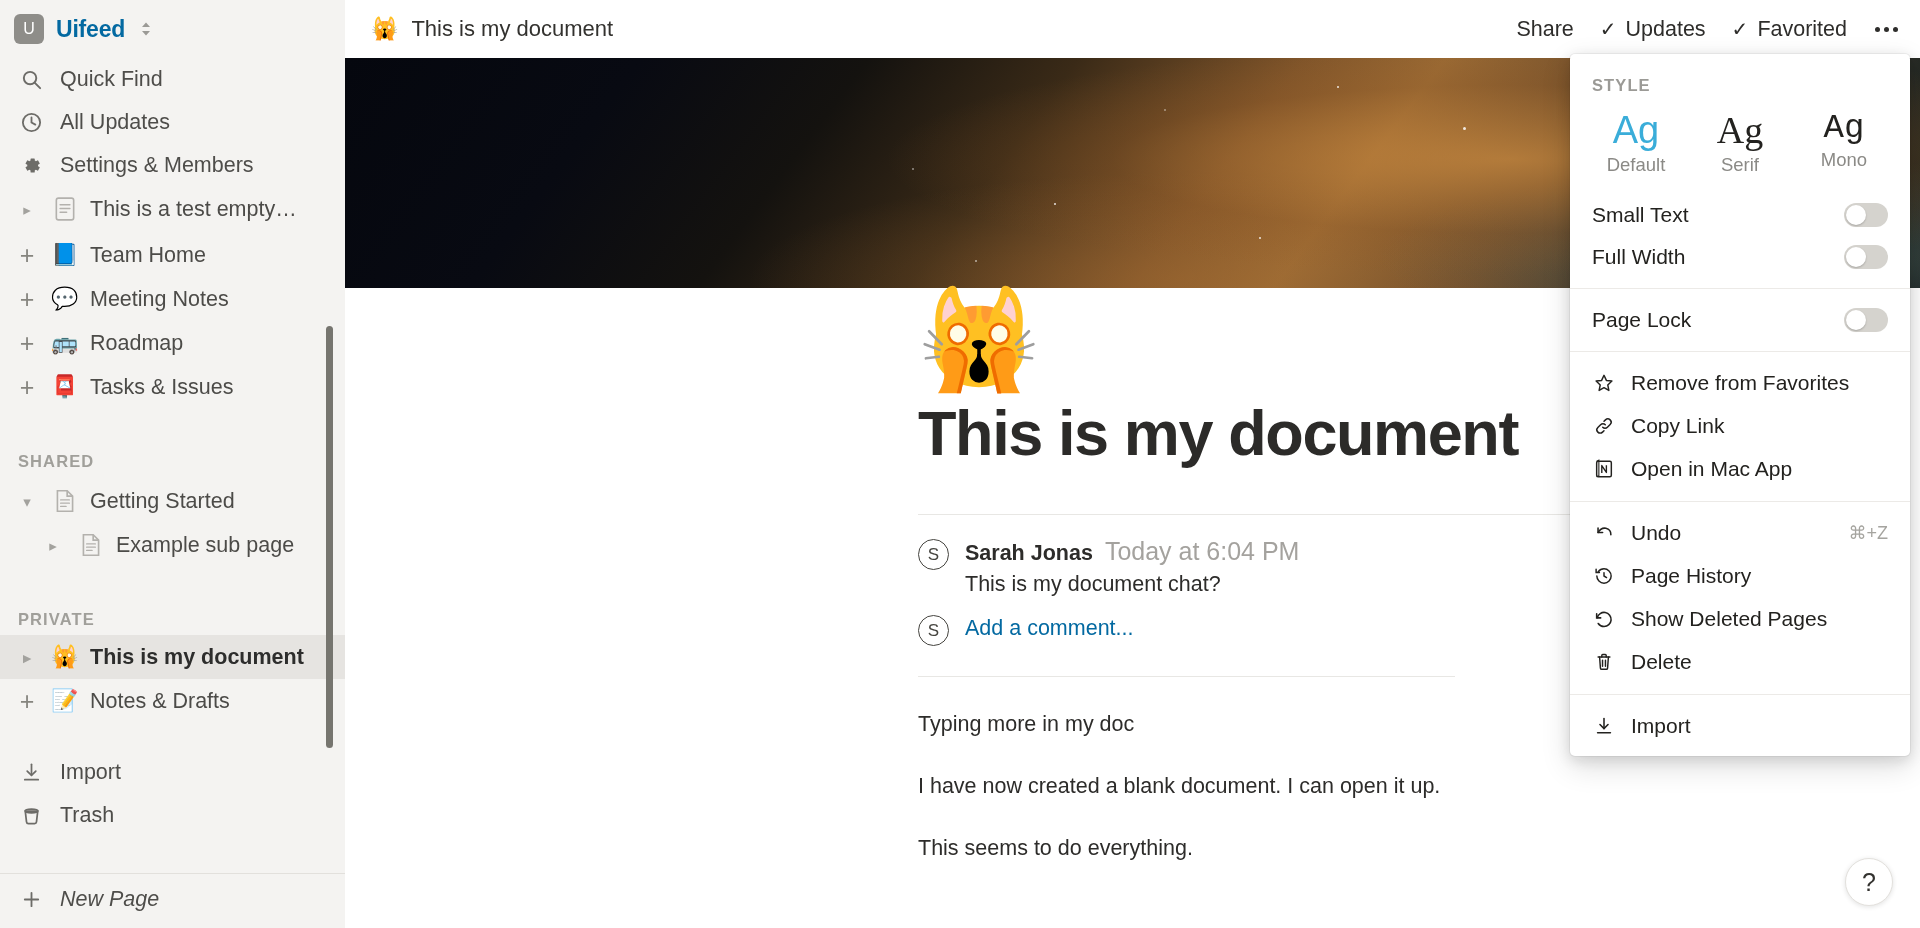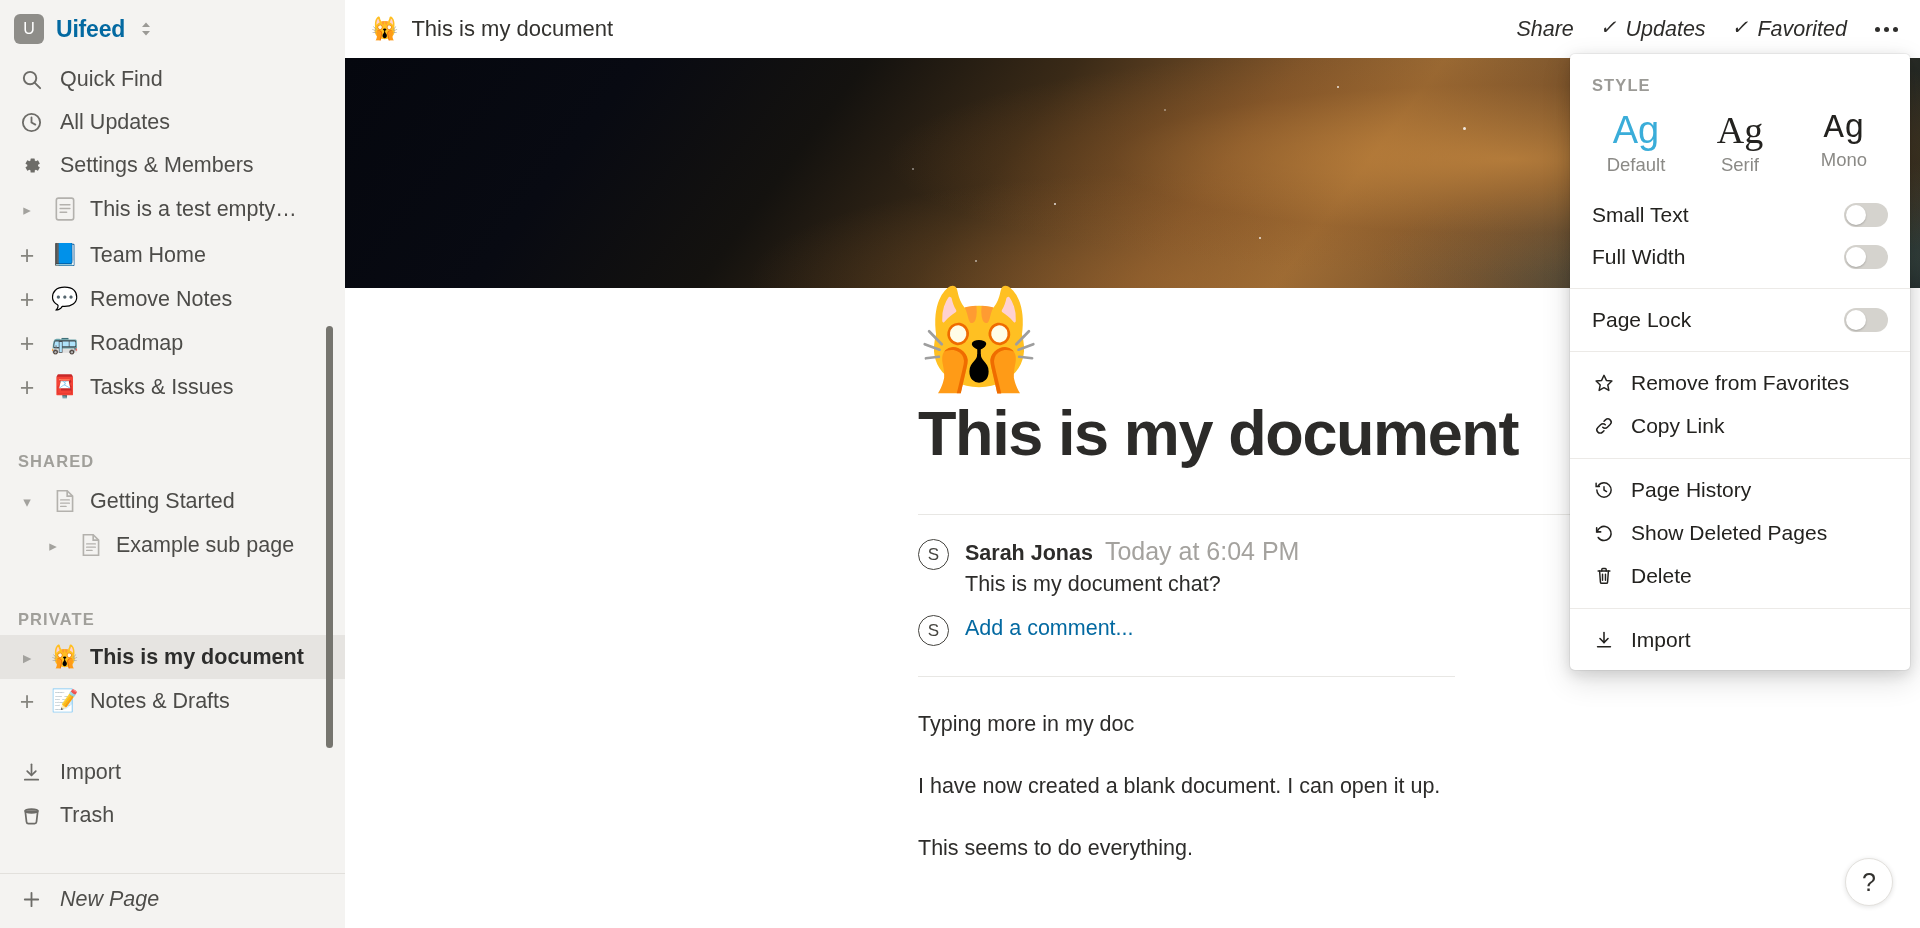--- a/index.html
+++ b/index.html
@@ -79,22 +79,22 @@
   #main { position: relative; flex: 1; height: 928px; background: #fff; overflow: hidden; }
 
   #topbar {
     height: 58px; display: flex; align-items: center;
     padding: 0 20px 0 26px; background: #fff; position: relative; z-index: 5;
   }
   .tb-title { display: flex; align-items: center; gap: 13px; font-size: 22px; color: #33322f; }
   .tb-title .ico { font-size: 22px; line-height: 1; }
   .tb-right { margin-left: auto; display: flex; align-items: center; gap: 26px; }
   .tb-btn {
-    display: flex; align-items: flex-start; gap: 9px;
-    font-size: 21.5px; color: #2e2d2b; cursor: pointer; white-space: nowrap; font-style: italic;
+    display: flex; align-items: center; gap: 9px;
+    font-size: 21.5px; color: #2e2d2b; cursor: pointer; white-space: nowrap;
   }
   .tb-btn .ck { font-size: 20px; color: #2e2d2b; line-height: 1; }
   .tb-dots {
     display: flex; align-items: center; gap: 4px; cursor: pointer; padding: 4px 2px;
   }
   .tb-dots i { width: 5px; height: 5px; border-radius: 50%; background: #2e2d2b; display: block; }
 
   
   #cover {
     position: absolute; top: 58px; left: 0; right: 0; height: 230px;
@@ -257,21 +257,21 @@
     </div>
 
     <div class="tree-row">
       <span class="tw plus">+</span>
       <span class="temoji">📘</span>
       <span>Team Home</span>
     </div>
     <div class="tree-row">
       <span class="tw plus">+</span>
       <span class="temoji">💬</span>
-      <span>Remove Notes</span>
+      <span>Meeting Notes</span>
     </div>
     <div class="tree-row">
       <span class="tw plus">+</span>
       <span class="temoji">🚌</span>
       <span>Roadmap</span>
     </div>
     <div class="tree-row">
       <span class="tw plus">+</span>
       <span class="temoji">📮</span>
       <span>Tasks &amp; Issues</span>
@@ -474,23 +474,43 @@
       </div>
       <div class="mn-item">
         <span class="mi">
           <svg viewBox="0 0 24 24" fill="none" stroke="#23221f" stroke-width="1.6" stroke-linecap="round">
               <path d="M10.6 13.4a3.6 3.6 0 005.1 0l3-3a3.6 3.6 0 10-5.1-5.1l-1.6 1.6"></path>
               <path d="M13.4 10.6a3.6 3.6 0 00-5.1 0l-3 3a3.6 3.6 0 105.1 5.1l1.6-1.6"></path>
             </svg>
         </span>
         <span class="mn-text">Copy Link</span>
       </div>
+      <div class="mn-item">
+        <span class="mi">
+          <svg viewBox="0 0 24 24">
+              <rect x="4" y="3.5" width="16" height="17" rx="1.6" fill="none" stroke="#23221f" stroke-width="1.6"></rect>
+              <path d="M4 3.5l2.4-1.2v17L4 20.5" fill="none" stroke="#23221f" stroke-width="1.2"></path>
+              <path d="M9.6 16.3V8.2l5 7.6V8" fill="none" stroke="#23221f" stroke-width="1.5" stroke-linejoin="round"></path>
+            </svg>
+        </span>
+        <span class="mn-text">Open in Mac App</span>
+      </div>
 
       <div class="mn-sep"></div>
 
+      <div class="mn-item">
+        <span class="mi">
+          <svg viewBox="0 0 24 24" fill="none" stroke="#23221f" stroke-width="1.7" stroke-linecap="round" stroke-linejoin="round">
+              <path d="M5.5 6.5v5h5"></path>
+              <path d="M5.5 11.5c2.2-3.6 5.4-5.3 8.6-4.6 3.3.7 5.4 3.6 5.4 7"></path>
+            </svg>
+        </span>
+        <span class="mn-text">Undo</span>
+        <span class="mn-kbd">⌘+Z</span>
+      </div>
       <div class="mn-item">
         <span class="mi">
           <svg viewBox="0 0 24 24" fill="none" stroke="#23221f" stroke-width="1.6" stroke-linecap="round">
               <path d="M4.2 12a7.8 7.8 0 107.8-7.8c-2.6 0-4.9 1.3-6.3 3.2"></path>
               <path d="M3.4 4.6v3.6h3.6"></path>
               <path d="M12 8.3V12l2.8 1.7"></path>
             </svg>
         </span>
         <span class="mn-text">Page History</span>
       </div>

